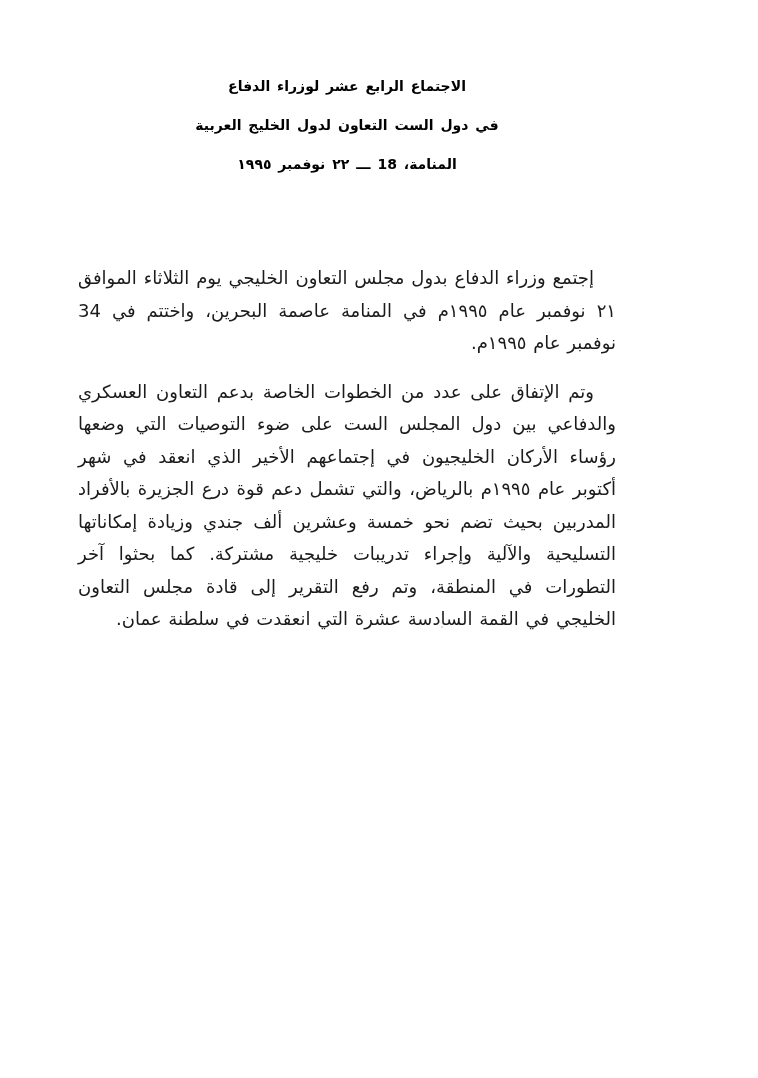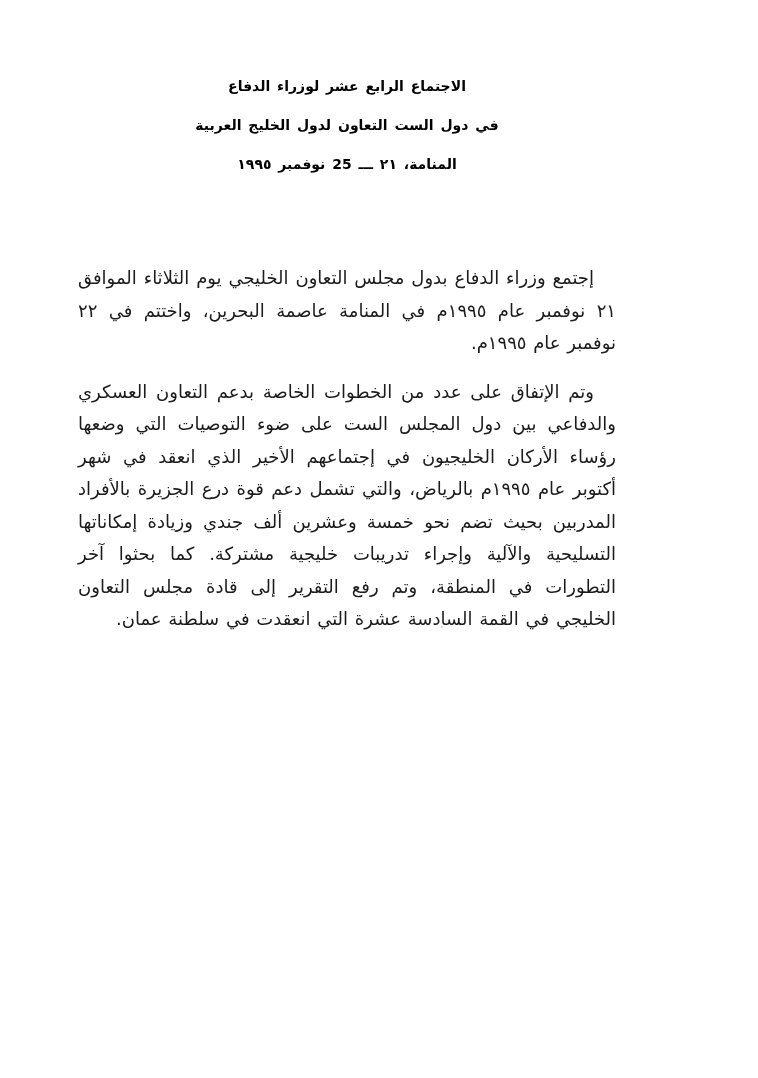--- a/index.html
+++ b/index.html
@@ -66,24 +66,24 @@
   .speck-2 { left: 217px; top: 1039px; }
 </style>
 </head>
 <body>
 
 <div class="page">
 
   <header class="title-block">
     <div class="title-line">الاجتماع الرابع عشر لوزراء الدفاع</div>
     <div class="title-line">في دول الست التعاون لدول الخليج العربية</div>
-    <div class="title-line">المنامة، ٢١ ـــ 25 نوفمبر ١٩٩٥</div>
+    <div class="title-line">المنامة، 18 ـــ ٢٢ نوفمبر ١٩٩٥</div>
   </header>
 
   <main class="body-block">
-    <p class="para">إجتمع وزراء الدفاع بدول مجلس التعاون الخليجي يوم الثلاثاء الموافق ٢١ نوفمبر عام ١٩٩٥م في المنامة عاصمة البحرين، واختتم في ٢٢ نوفمبر عام ١٩٩٥م.</p>
+    <p class="para">إجتمع وزراء الدفاع بدول مجلس التعاون الخليجي يوم الثلاثاء الموافق ٢١ نوفمبر عام ١٩٩٥م في المنامة عاصمة البحرين، واختتم في 34 نوفمبر عام ١٩٩٥م.</p>
     <p class="para">وتم الإتفاق على عدد من الخطوات الخاصة بدعم التعاون العسكري والدفاعي بين دول المجلس الست على ضوء التوصيات التي وضعها رؤساء الأركان الخليجيون في إجتماعهم الأخير الذي انعقد في شهر أكتوبر عام ١٩٩٥م بالرياض، والتي تشمل دعم قوة درع الجزيرة بالأفراد المدربين بحيث تضم نحو خمسة وعشرين ألف جندي وزيادة إمكاناتها التسليحية والآلية وإجراء تدريبات خليجية مشتركة. كما بحثوا آخر التطورات في المنطقة، وتم رفع التقرير إلى قادة مجلس التعاون الخليجي في القمة السادسة عشرة التي انعقدت في سلطنة عمان.</p>
   </main>
 
   <span class="speck speck-1"></span>
   <span class="speck speck-2"></span>
 
 </div>
 
 </body></html>

